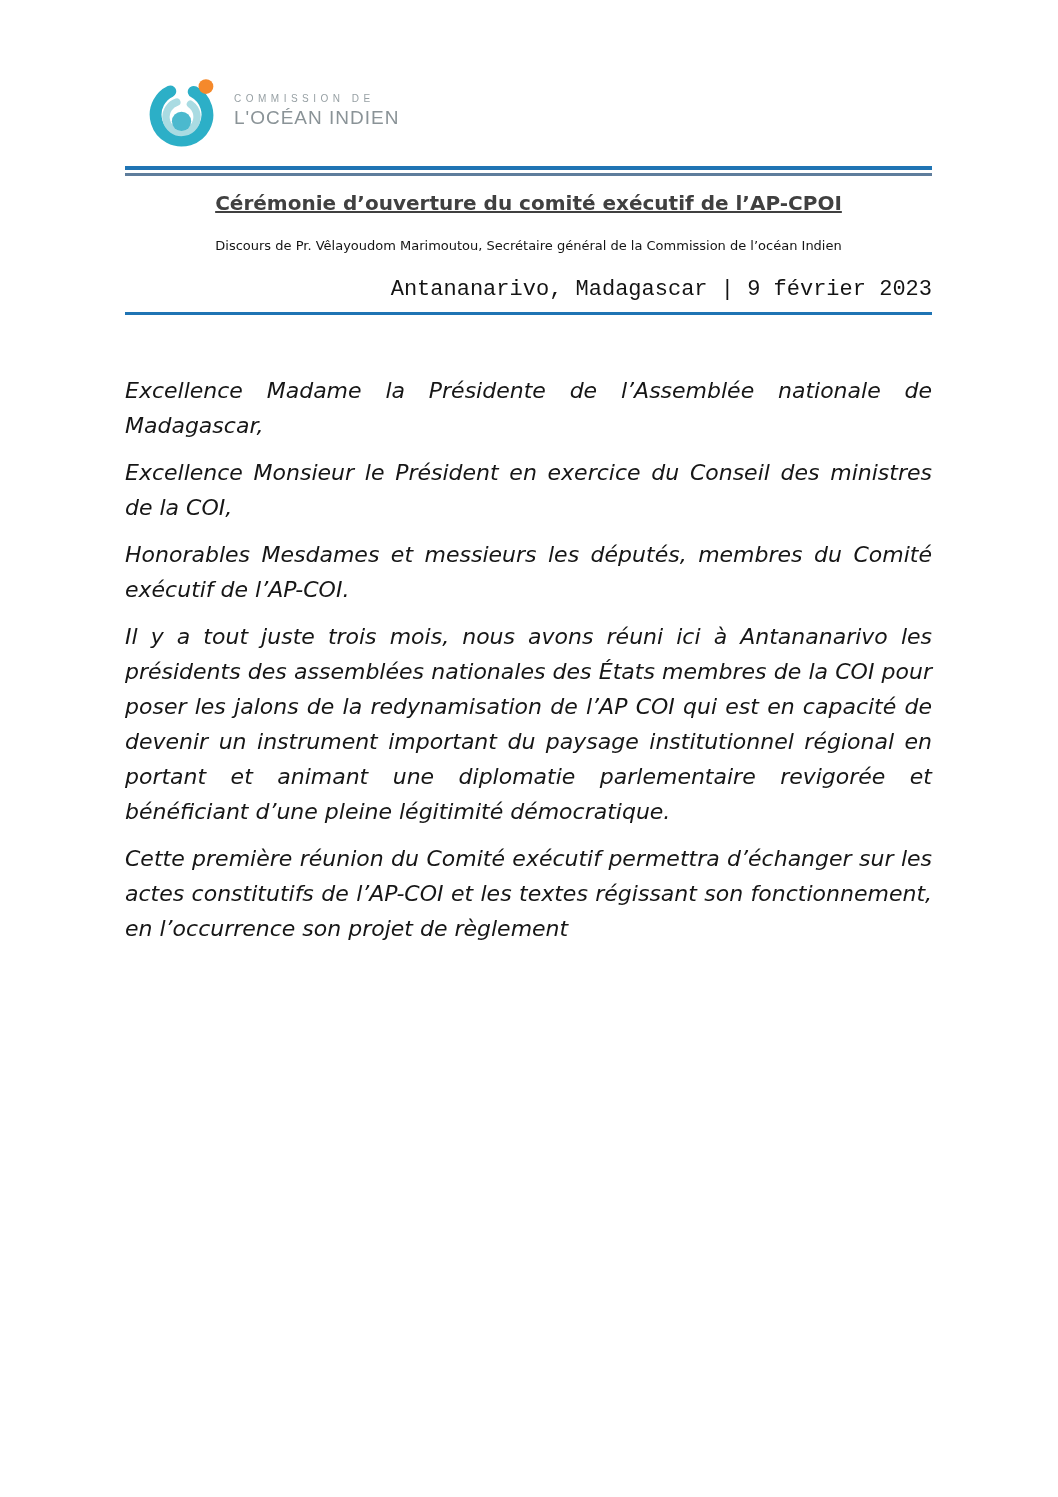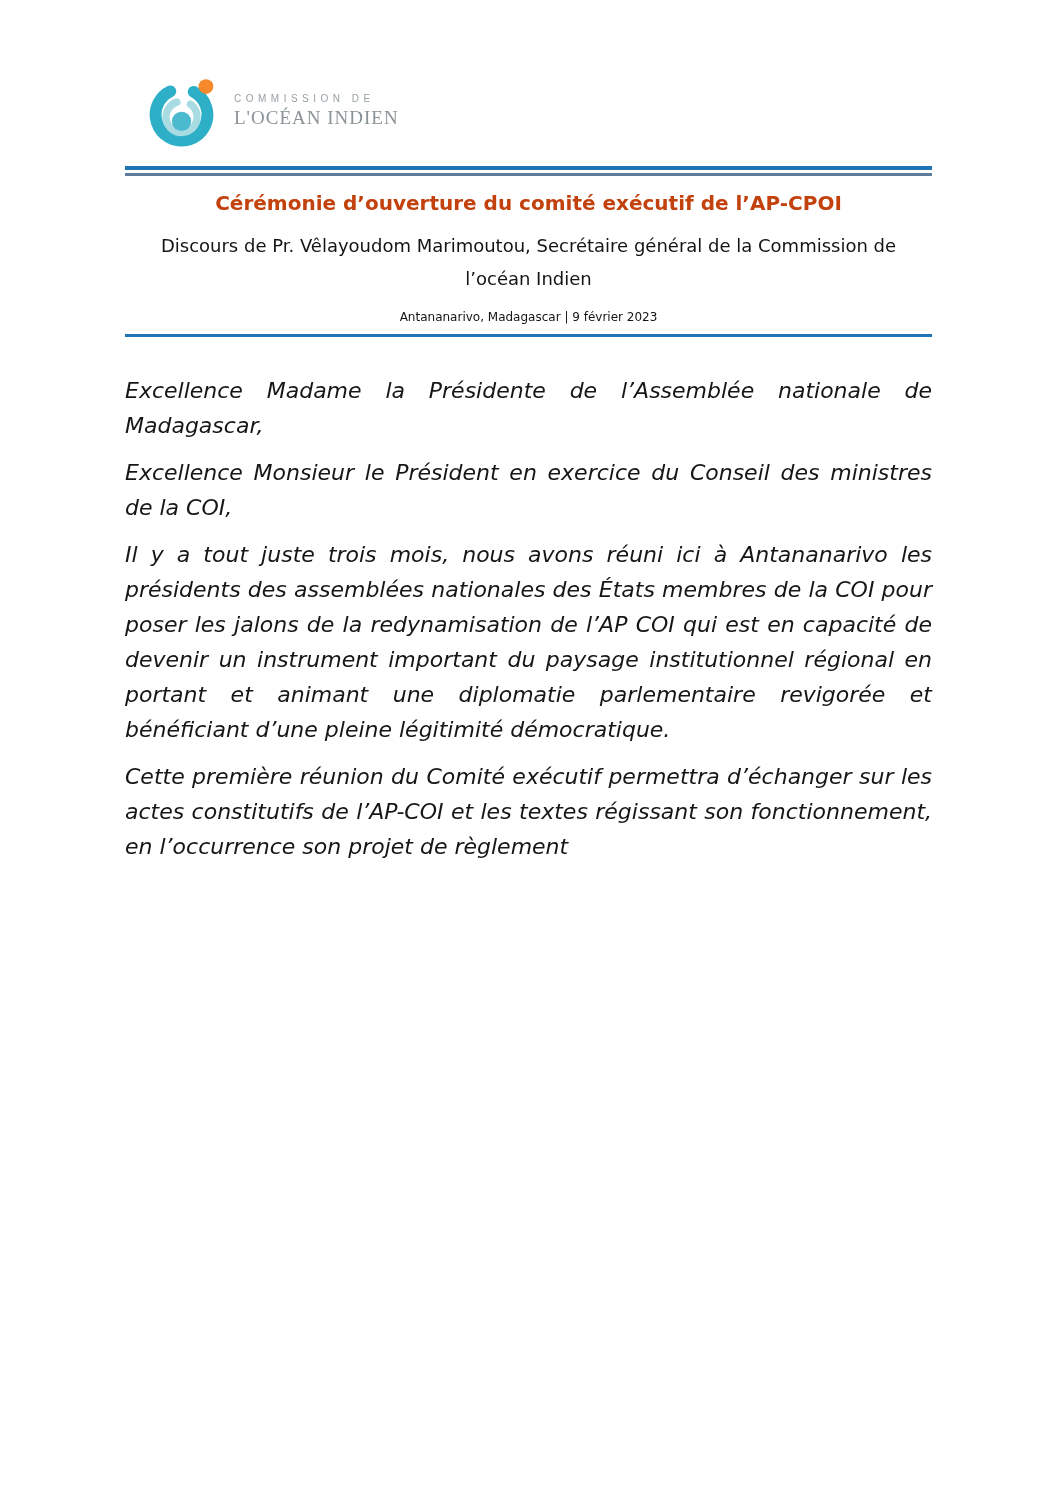--- a/index.html
+++ b/index.html
@@ -32,52 +32,54 @@
     font-size: 10px;
     letter-spacing: 4.5px;
     color: #97a0a4;
     font-family: "Liberation Sans", sans-serif;
   }
   .logo-line2 {
     font-size: 19px;
     letter-spacing: 1px;
     color: #8a9397;
     margin-top: 3px;
-    font-family: Liberation Serif, serif;
+    font-family: Liberation Sans, sans-serif;
   }
 
   
   .header {
     position: absolute;
     left: 125px;
     top: 166px;
     width: 807px;
   }
   .rule-double-top  { height: 4px; background: #1f74b4; }
   .rule-double-bot  { height: 3px; background: #5e7d9c; margin-top: 3px; }
   .doc-title {
     margin: 15px 0 0 0;
     text-align: center;
     font-size: 20px;
     font-weight: bold;
-    color: #c2410c;
+    color: #404040;
+    text-decoration: underline;
   }
   .doc-subtitle {
     margin: 14px auto 0 auto;
     text-align: center;
-    font-size: 18px;
+    font-size: 13px;
     line-height: 33px;
     color: #141414;
     width: 790px;
   }
   .doc-dateline {
     margin: 15px 0 0 0;
-    text-align: center;
-    font-size: 12px;
+    text-align: right;
+    font-size: 22px;
     color: #141414;
+    font-family: Liberation Mono, monospace;
   }
   .rule-single {
     margin-top: 10px;
     height: 3px;
     background: #1f74b4;
   }
 
   
   .body-text {
     position: absolute;
@@ -134,20 +136,21 @@
     </div>
     <h1 class="doc-title">Cérémonie d’ouverture du comité exécutif de l’AP-CPOI</h1>
     <p class="doc-subtitle">Discours de Pr. Vêlayoudom Marimoutou, Secrétaire général de la Commission de l’océan Indien</p>
     <p class="doc-dateline">Antananarivo, Madagascar | 9 février 2023</p>
     <div class="rule-single"></div>
   </div>
 
   <div class="body-text">
     <p>Excellence Madame la Présidente de l’Assemblée nationale de Madagascar,</p>
     <p>Excellence Monsieur le Président en exercice du Conseil des ministres de la COI,</p>
+    <p>Honorables Mesdames et messieurs les députés, membres du Comité exécutif de l’AP-COI.</p>
     <p>Il y a tout juste trois mois, nous avons réuni ici à Antananarivo les présidents des assemblées nationales des États membres de la COI pour poser les jalons de la redynamisation de l’AP COI qui est en capacité de devenir un instrument important du paysage institutionnel régional en portant et animant une diplomatie parlementaire revigorée et bénéficiant d’une pleine légitimité démocratique.</p>
     <p>Cette première réunion du Comité exécutif permettra d’échanger sur les actes constitutifs de l’AP-COI et les textes régissant son fonctionnement, en l’occurrence son projet de règlement</p>
   </div>
 
   <div class="footer">
     <div class="footer-rule"></div>
     <div class="page-number">1</div>
   </div>
 
 </div>

